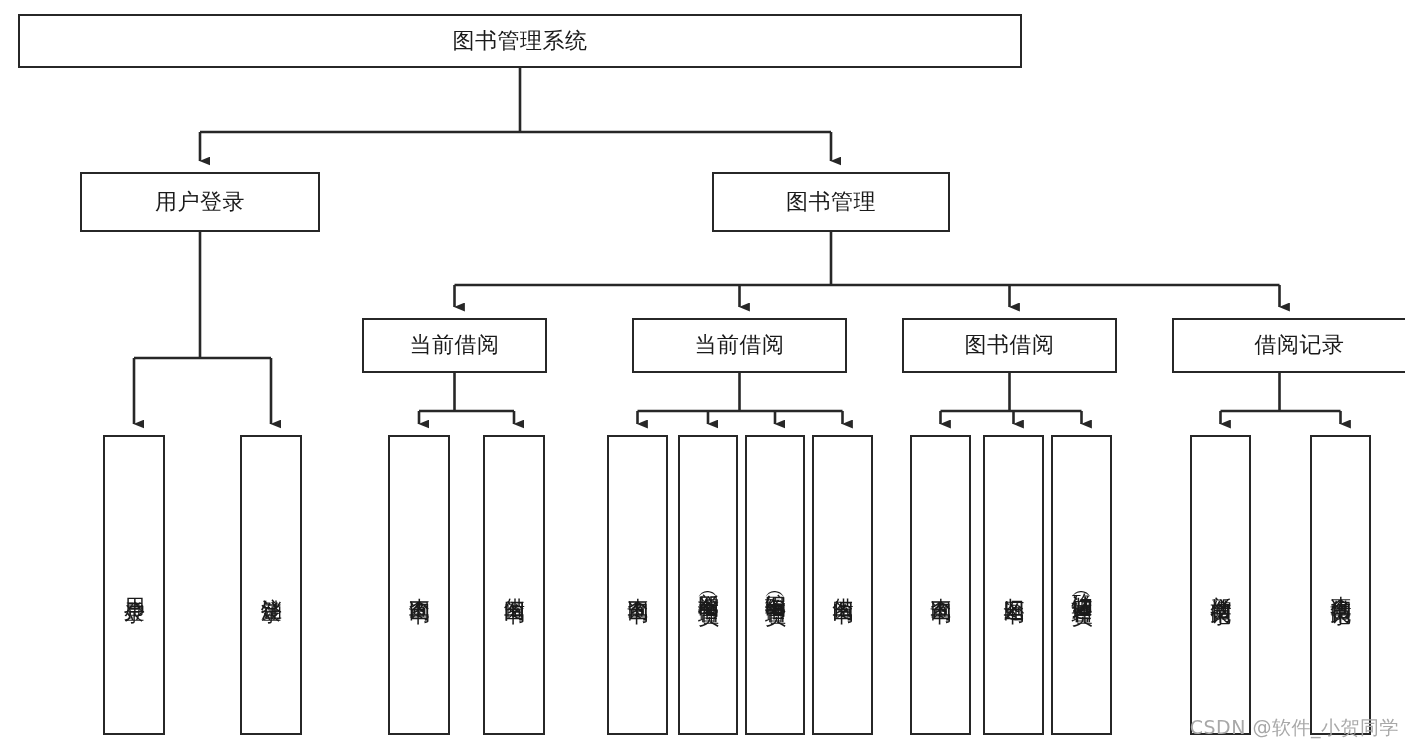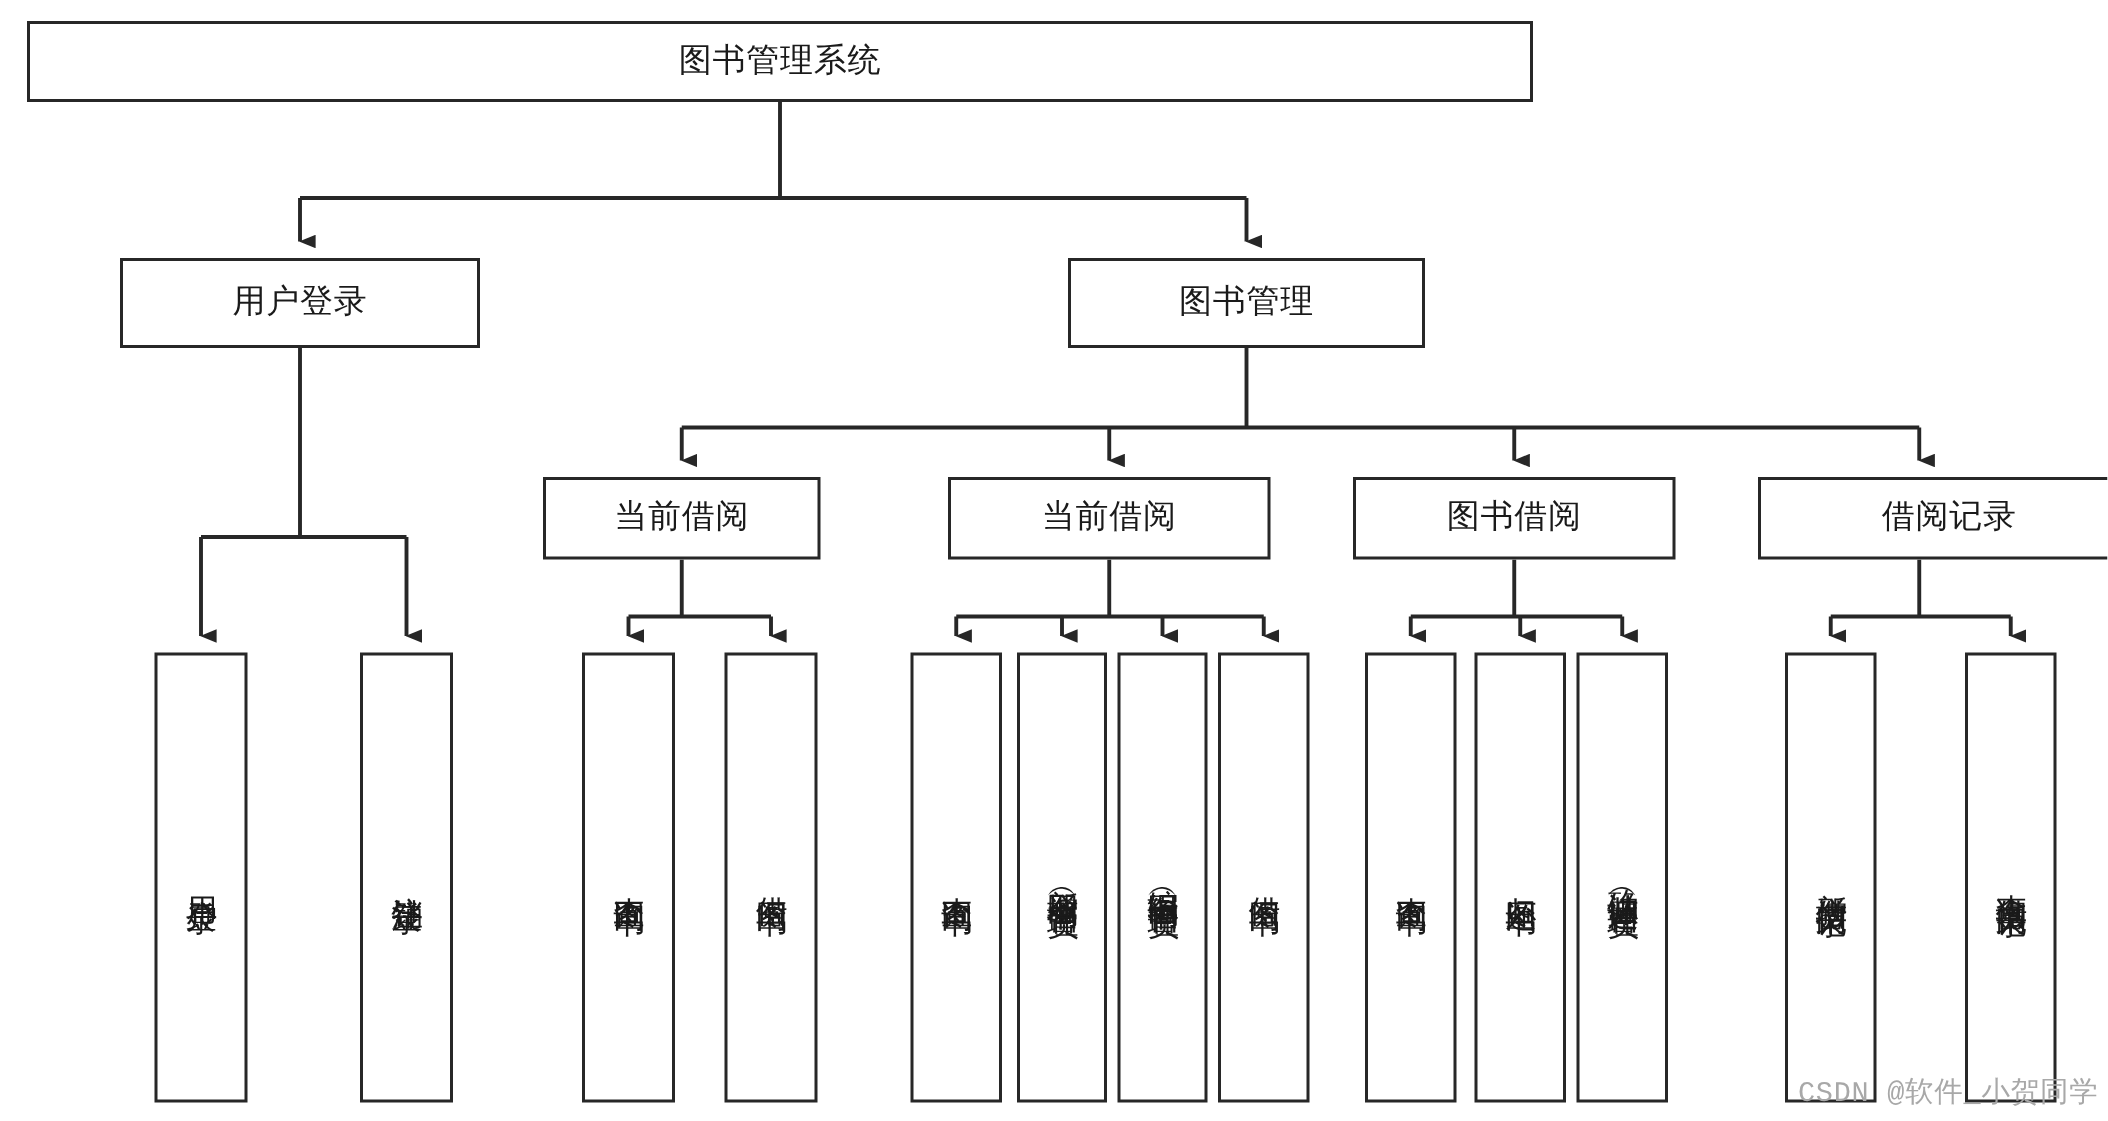--- a/index.html
+++ b/index.html
@@ -55,21 +55,20 @@
   }
   #watermark {
     position: absolute;
     right: 6px;
     bottom: 6px;
     font-size: 19px;
     color: #a8a8a8;
     letter-spacing: 0.5px;
     white-space: nowrap;
     user-select: none;
-    font-family: Liberation Mono, monospace;
   }
 </style>
 </head>
 <body>
 
 <div id="canvas">
 
   <svg id="diagram-svg" viewBox="0 0 1405 747" xmlns="http://www.w3.org/2000/svg">
     <defs>
       <marker id="arrowhead" markerWidth="9" markerHeight="11" refX="4.5" refY="10.4" orient="auto" markerUnits="userSpaceOnUse">

